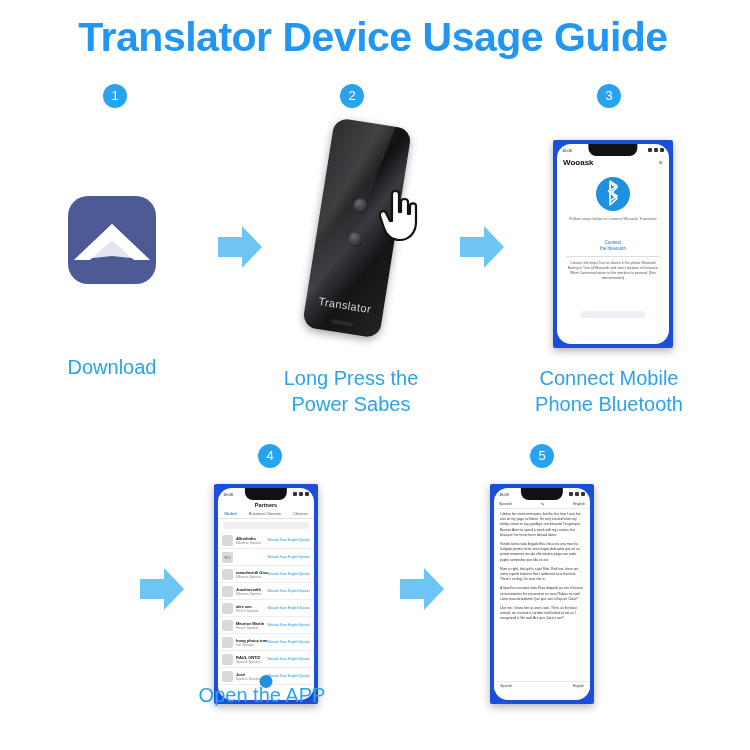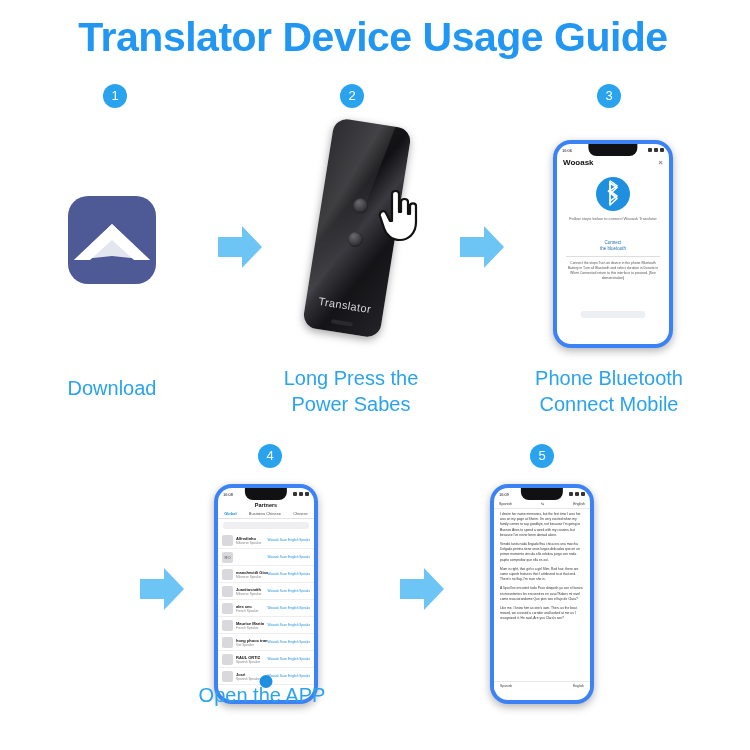--- a/index.html
+++ b/index.html
@@ -136,22 +136,22 @@
   }
   .hand {
     position: absolute;
     width: 44px;
     height: 56px;
   }
 
   
   .phone {
     position: absolute;
-    background: #3b82f6;
-    border-radius: 18px;
+    background: #1d4ed8;
+    border-radius: 2px;
     padding: 4px;
     box-shadow: 0 3px 8px rgba(0,0,0,0.3);
   }
   .phone .screen {
     position: relative;
     width: 100%;
     height: 100%;
     background: #ffffff;
     border-radius: 14px;
     overflow: hidden;
@@ -353,21 +353,21 @@
 
   <div class="badge" style="left:103px; top:84px;">1</div>
 
   <div class="app-icon" style="left:68px; top:196px;">
     <svg class="mount" viewBox="0 0 88 88">
       <path d="M6 64 L44 28 L82 64 L66 64 L44 44 L22 64 Z" fill="#ffffff"></path>
       <path d="M6 64 L44 28 L82 64 L44 60 Z" fill="#ffffff" opacity="0.85"></path>
     </svg>
   </div>
 
-  <div class="caption" style="left:2px; top:375px;">
+  <div class="caption" style="left:2px; top:354px;">
     <div>Download</div>
   </div>
 
   <svg class="arrow" style="left:218px; top:224px;" viewBox="0 0 44 46">
     <path d="M0 13 L24 13 L24 2 L44 23 L24 44 L24 33 L0 33 Z" fill="#6cc5f5"></path>
   </svg>
 
   <div class="badge" style="left:340px; top:84px;">2</div>
 
   <div class="device" style="left:318px; top:122px;">
@@ -419,22 +419,22 @@
         <div>Connect</div>
         <div>the bluetooth</div>
       </div>
       <div class="bt-sep"></div>
       <div class="bt-body">Connect the steps:Turn on device in the phone Bluetooth Battery in Turn all Bluetooth and select duration in Denote in When Connected return to this interface to proceed. [See demonstration]</div>
       <div class="bt-pill"></div>
     </div>
   </div>
 
   <div class="caption" style="left:499px; top:365px;">
+    <div>Connect Mobile</div>
     <div>Phone Bluetooth</div>
-    <div>Connect Mobile</div>
   </div>
 
   <div class="badge" style="left:258px; top:444px;">4</div>
 
   <svg class="arrow" style="left:140px; top:566px;" viewBox="0 0 44 46">
     <path d="M0 13 L24 13 L24 2 L44 23 L24 44 L24 33 L0 33 Z" fill="#6cc5f5"></path>
   </svg>
 
   <div class="phone" style="left:214px; top:484px; width:96px; height:212px;">
     <div class="screen">

